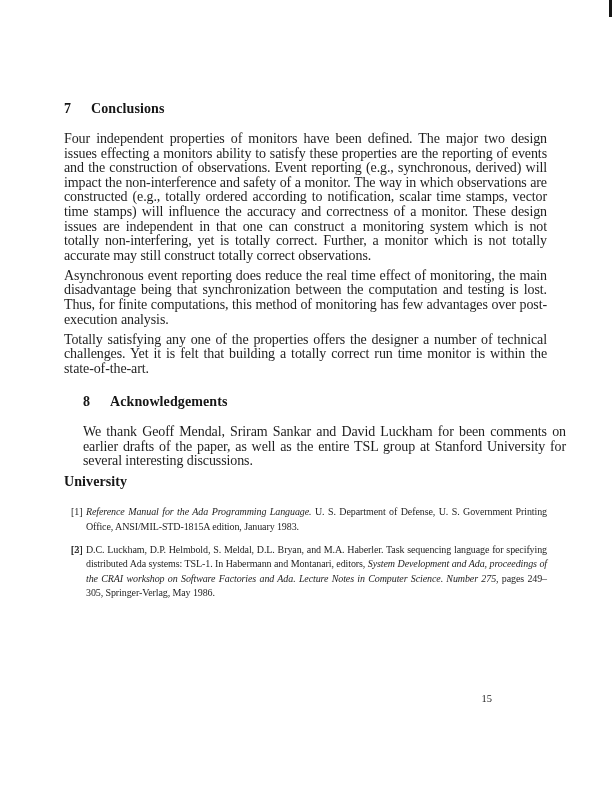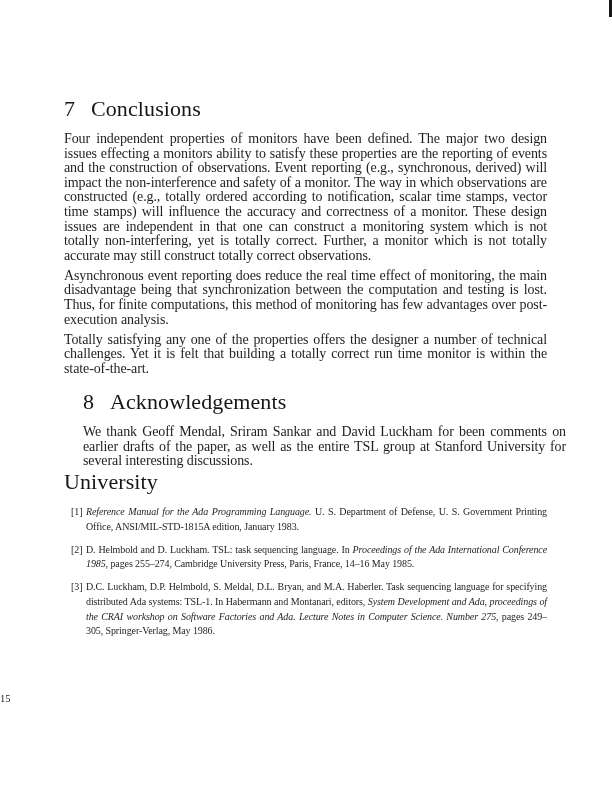--- a/index.html
+++ b/index.html
@@ -31,22 +31,22 @@
   .content-block {
     position: absolute;
     left: 64px;
     width: 483px;
   }
   #sec-conclusions { top: 99px; }
   #sec-acknowledgements { top: 392px; margin-left: 19px; }
   #sec-references { top: 472px; }
 
   .sec-head {
-    font-size: 22px;
-    font-weight: normal;
+    font-size: 14px;
+    font-weight: bold;
     line-height: 19px;
     letter-spacing: 0.1px;
     margin: 0 0 14px 0;
     color: #161616;
   }
   .sec-head .sec-num {
     display: inline-block;
     min-width: 27px;
   }
   .body-par {
@@ -73,21 +73,21 @@
   .ref-label {
     position: absolute;
     left: 7px;
     top: 0;
   }
   .page-number {
     position: absolute;
     top: 693px;
     left: 0;
     width: 492px;
-    text-align: left;
+    text-align: right;
     font-size: 10.5px;
     color: #1e1e1e;
   }
   i { font-style: italic; }
 </style>
 </head>
 <body>
 
 <div class="page">
 
@@ -113,21 +113,20 @@
     <h2 class="sec-head">
       <span class="sec-title">University</span>
     </h2>
     <div class="ref-list">
       <div class="ref">
         <span class="ref-label">[1]</span>
         <span class="ref-text"><span></span><i>Reference Manual for the Ada Programming Language.</i><span> U. S. Department of Defense, U. S. Government Printing Office, ANSI/MIL-STD-1815A edition, January 1983.</span></span>
       </div>
       <div class="ref">
         <span class="ref-label">[2]</span>
-        <span class="ref-text"><span>D. Helmbold and D. Luckham. TSL: task sequencing language. In </span><i>Proceedings of the Ada International Conference 1985</i><span>, pages 255–274, Cambridge University Press, Paris, France, 14–16 May 1985.</span></span>
       </div>
       <div class="ref">
         <span class="ref-label">[3]</span>
         <span class="ref-text"><span>D.C. Luckham, D.P. Helmbold, S. Meldal, D.L. Bryan, and M.A. Haberler. Task sequencing language for specifying distributed Ada systems: TSL-1. In Habermann and Montanari, editors, </span><i>System Development and Ada, proceedings of the CRAI workshop on Software Factories and Ada. Lecture Notes in Computer Science. Number 275</i><span>, pages 249–305, Springer-Verlag, May 1986.</span></span>
       </div>
     </div>
   </section>
 
   <div class="page-number">15</div>
 

